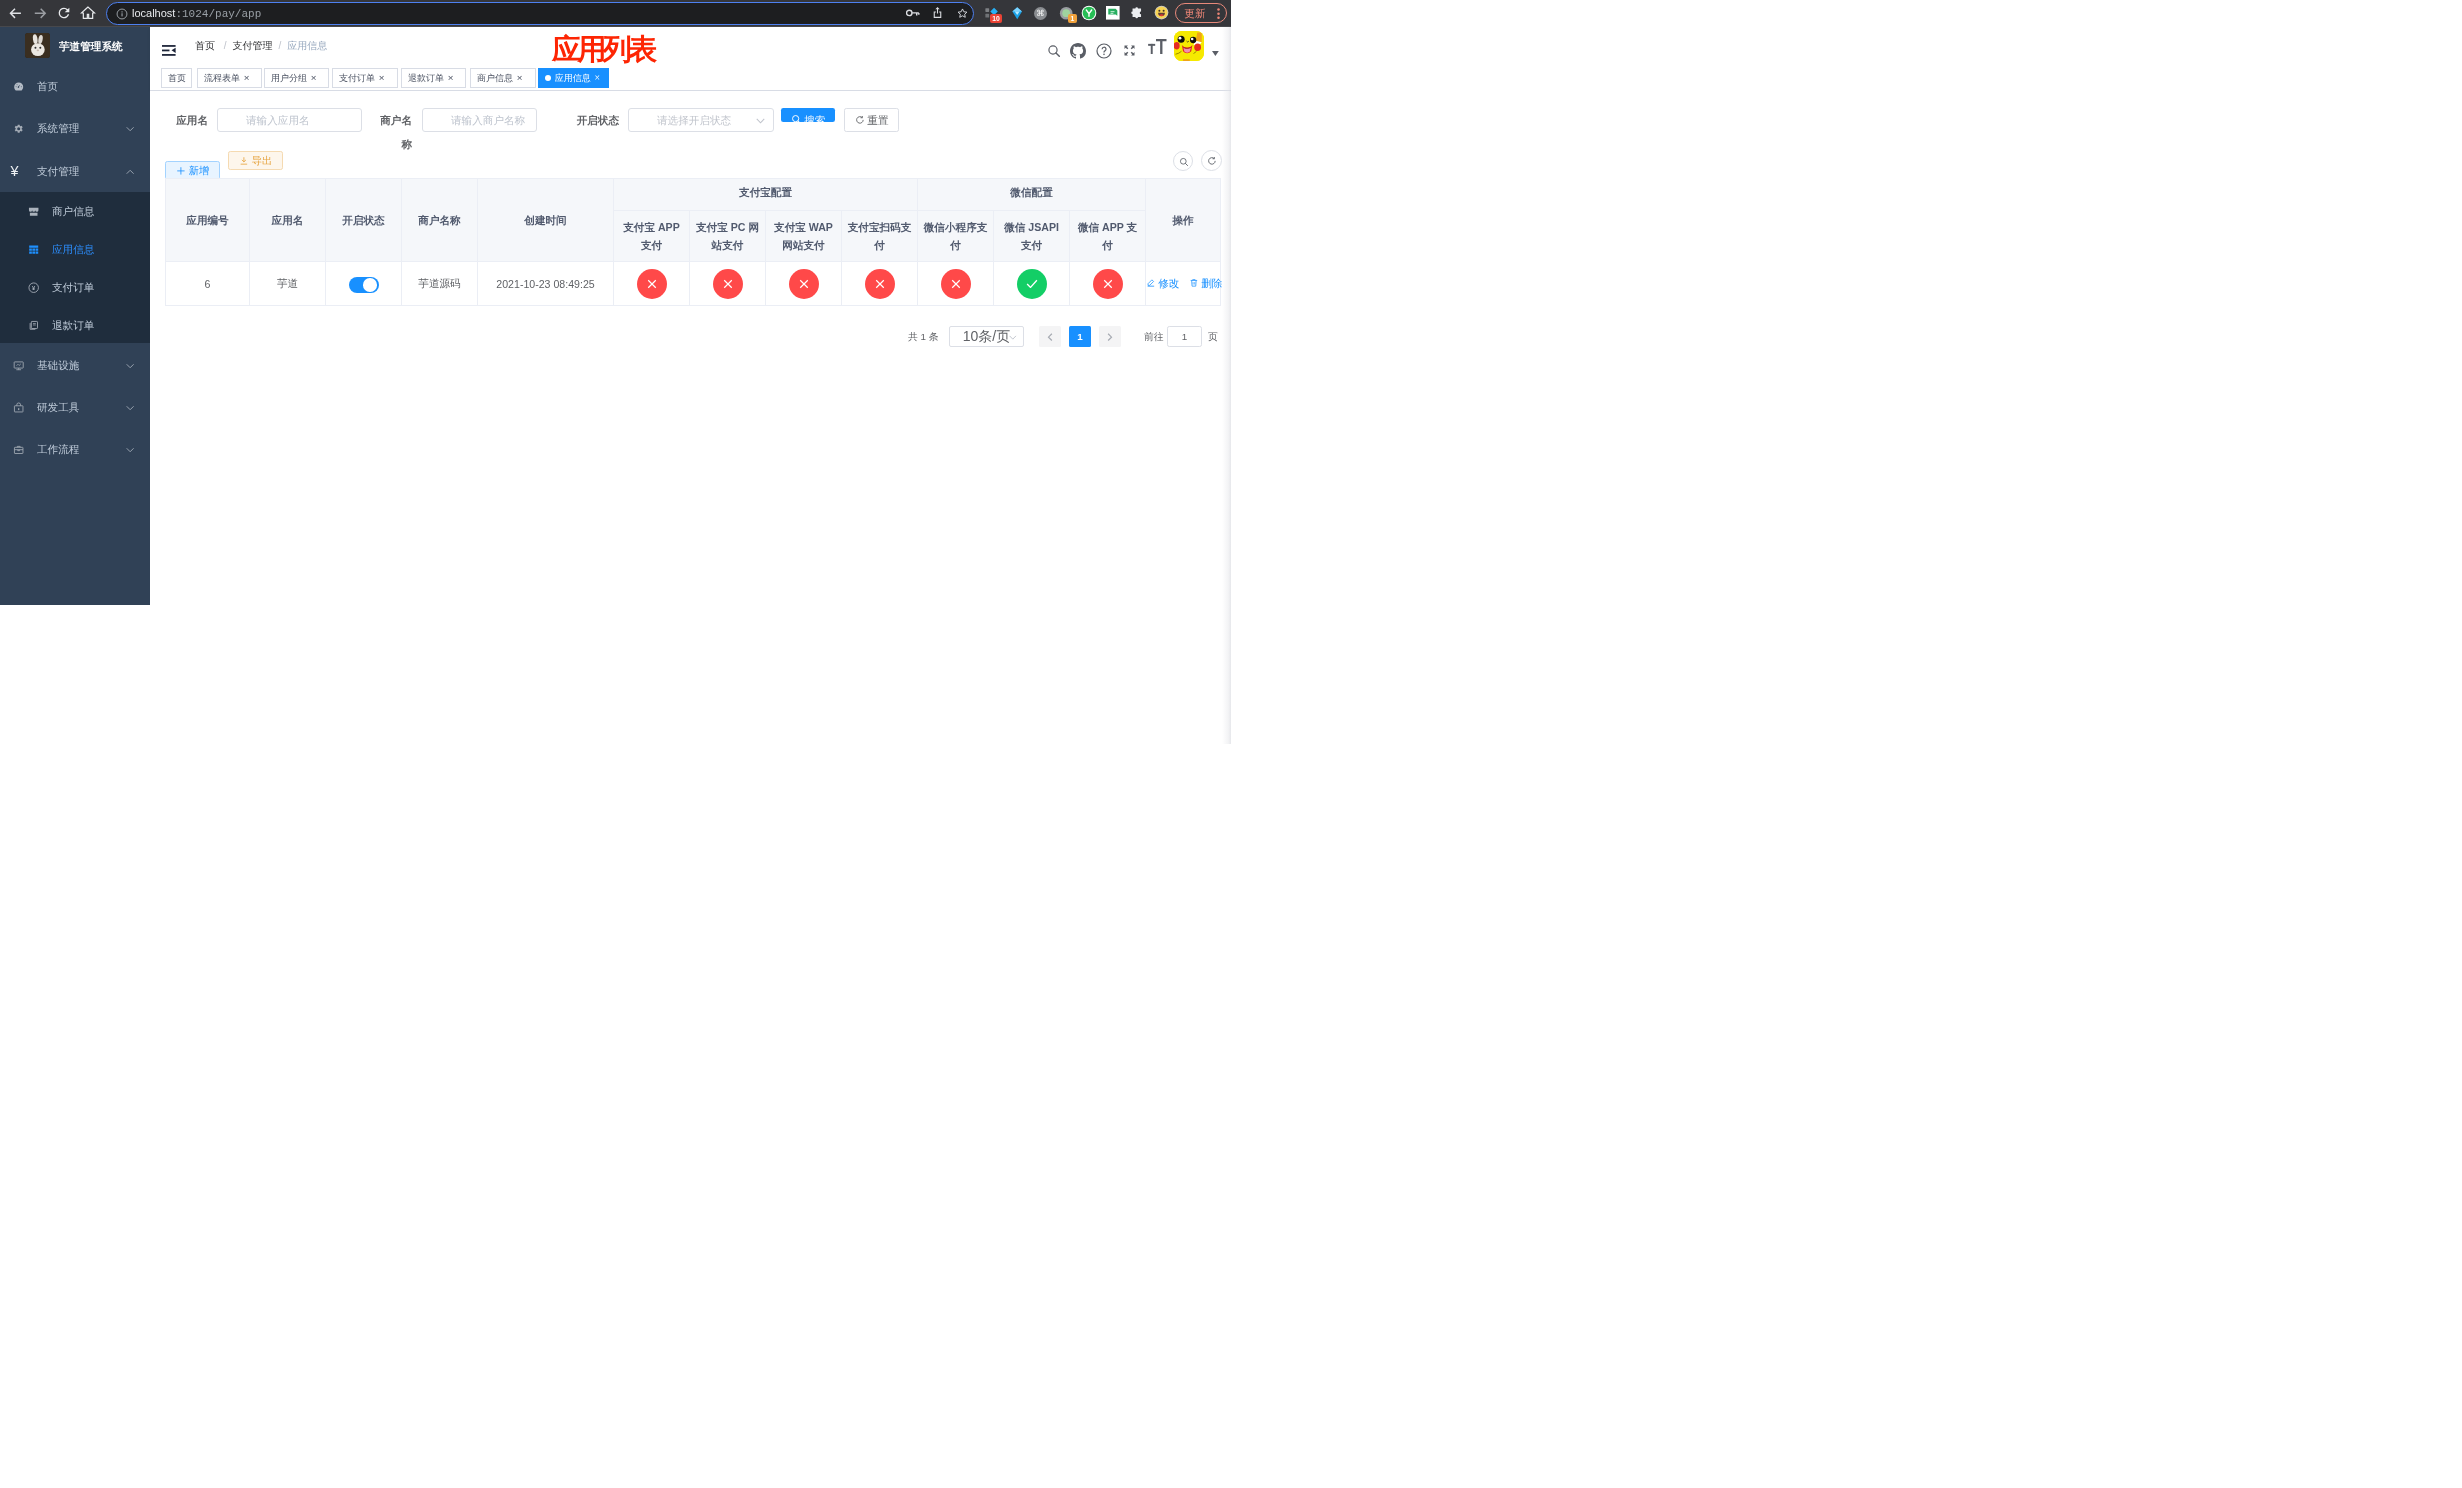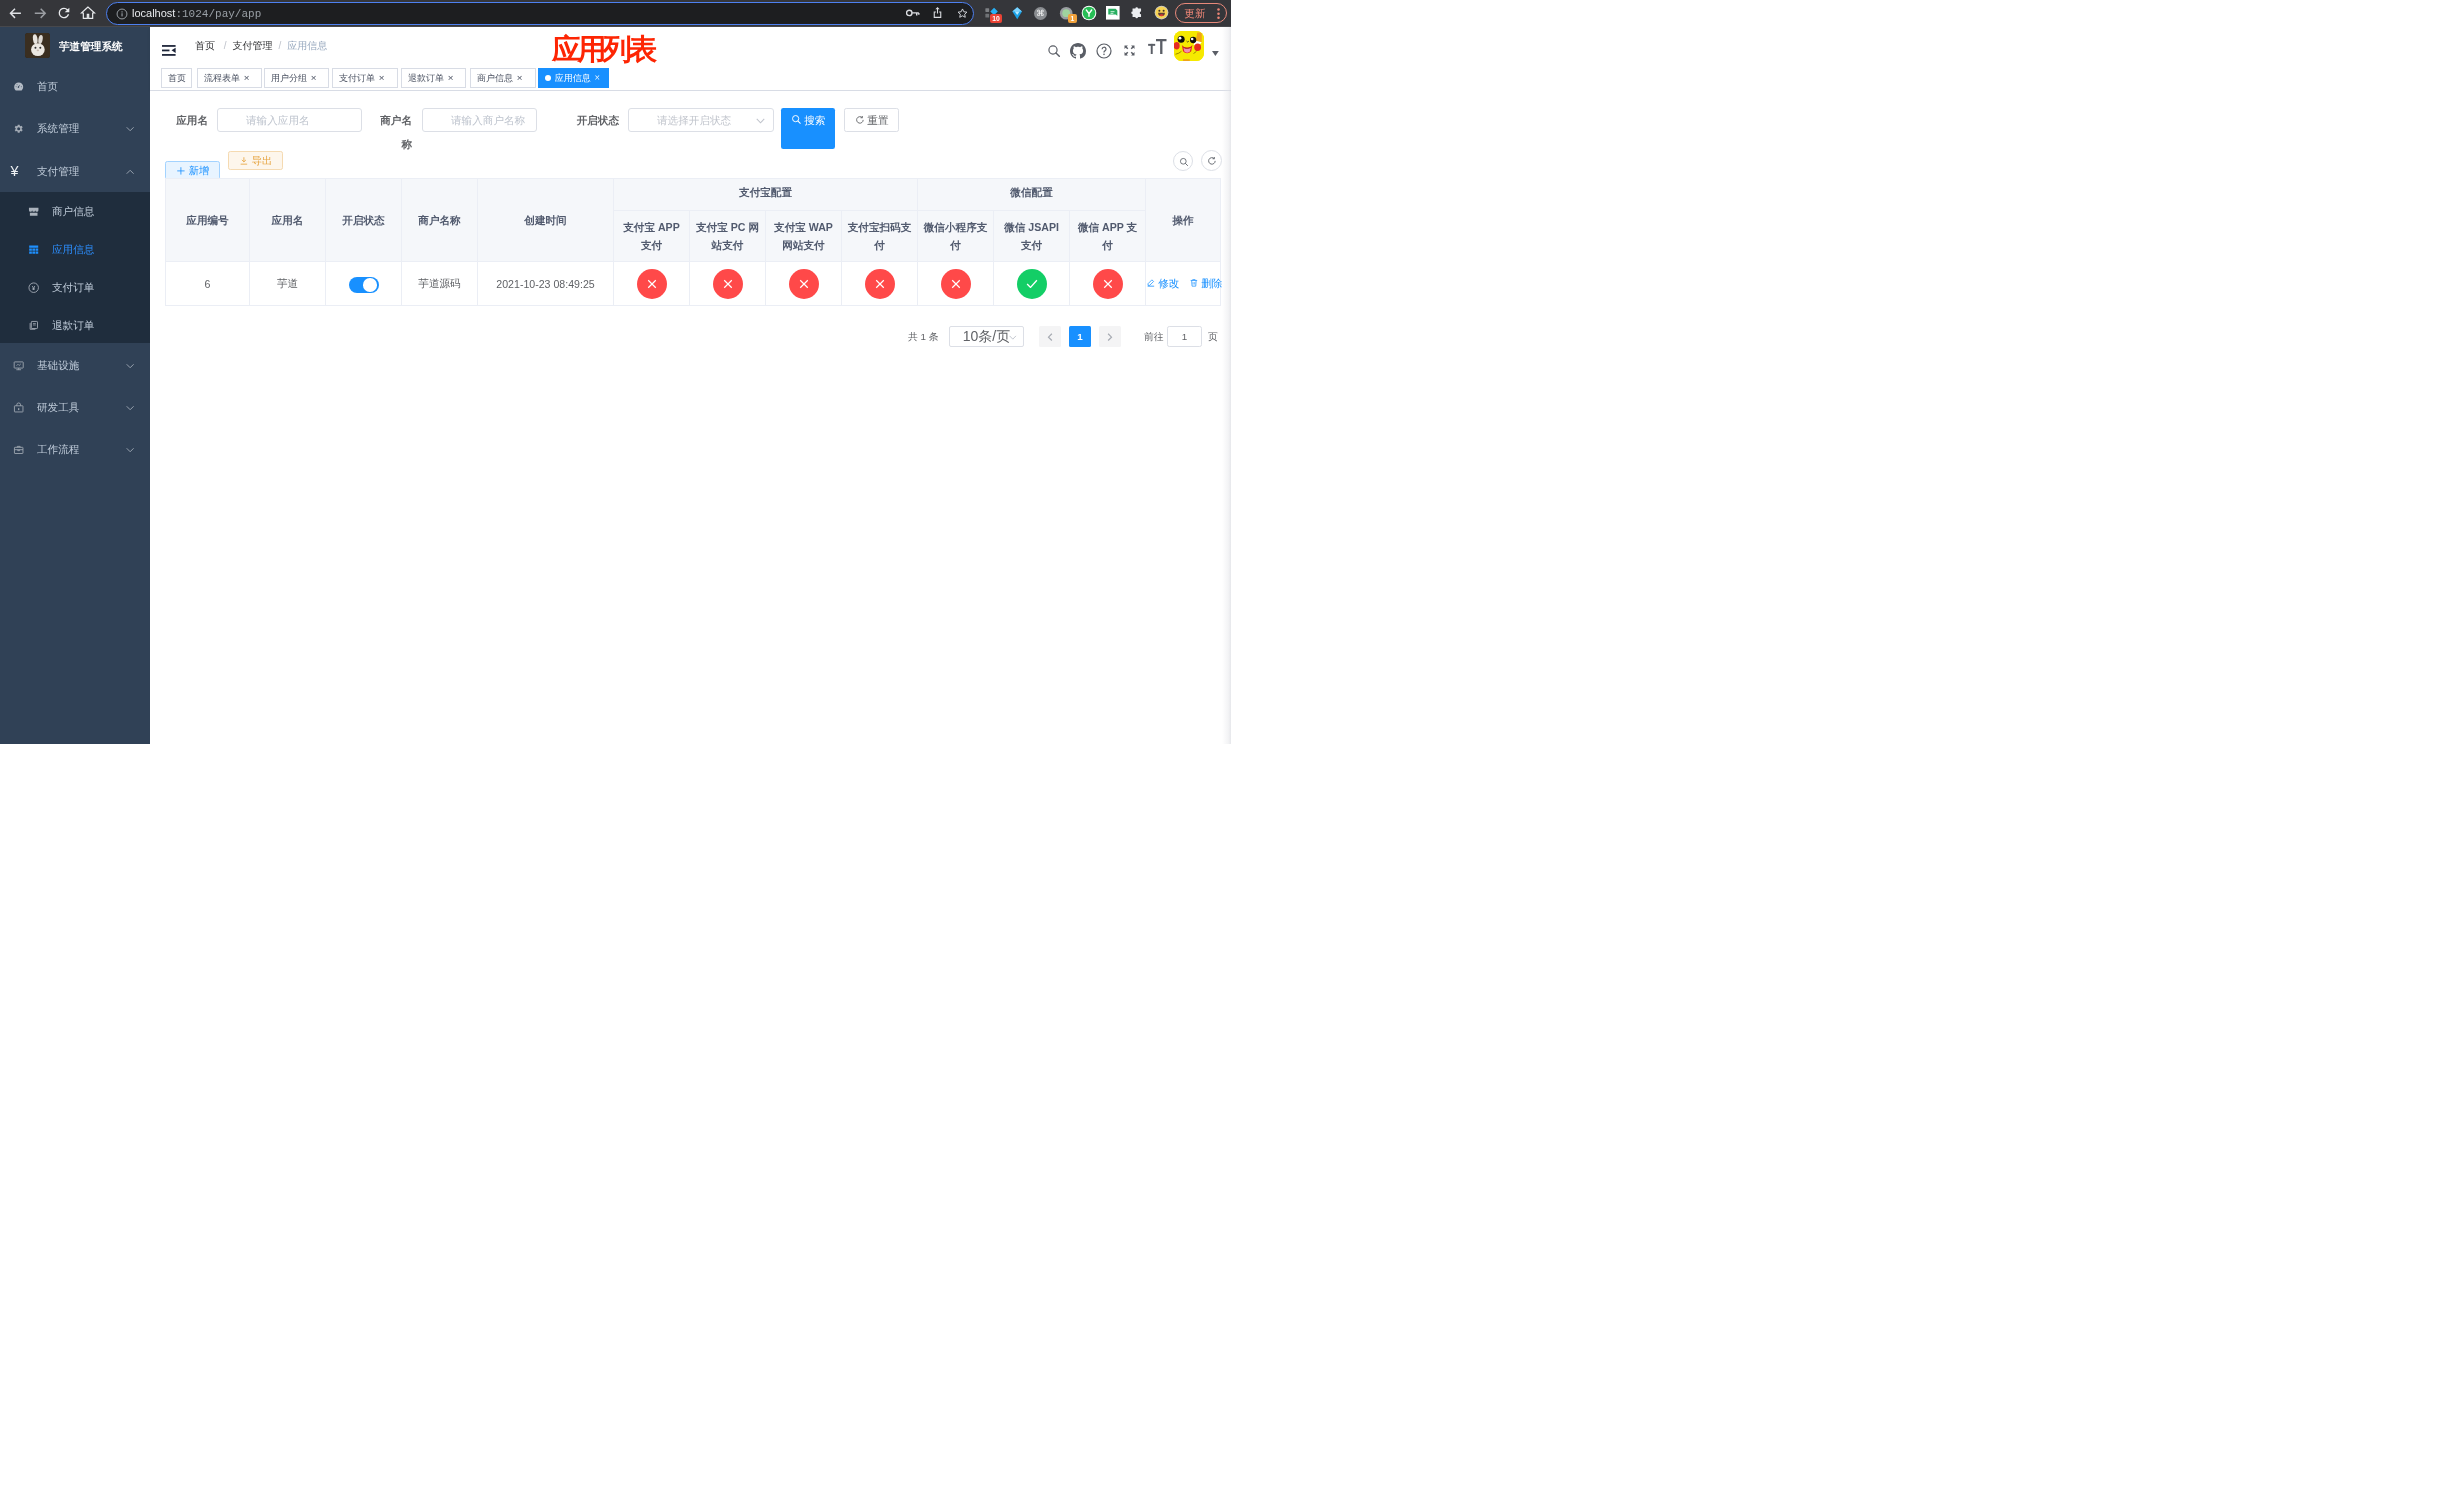--- a/index.html
+++ b/index.html
@@ -9,21 +9,21 @@
 
   
   #chrome { position:absolute; left:0; top:0; width:1231px; height:27px; background:#35363a; border-bottom:0.8px solid #47484c; }
   #chrome svg.nav { position:absolute; top:5.3px; }
   #urlpill { position:absolute; left:106px; top:1.5px; width:868px; height:23.5px; border-radius:12px; background:#1d1e20; border:1.9px solid #4d80f0; }
   #urltext { position:absolute; left:132px; top:0; height:26.5px; line-height:26.5px; font-size:11px; color:#e8eaed; }
   #urltext span { color:#9aa0a6;font-family:Liberation Mono, monospace; }
   .updpill { position:absolute; left:1175px; top:3px; width:52px; height:20.4px; border:1.1px solid #e8897a; border-radius:10.6px; color:#ec8576; font-size:10.6px; }
 
   
-  #sidebar { position:absolute; left:0; top:27px; width:150px; height:717px; background:#304156; }
+  #sidebar { position:absolute; left:0; top:27px; width:150px; height:578px; background:#304156; }
   #main { position:absolute; left:150px; top:27px; width:1081px; height:717px; background:#fff; }
   #navbar { position:absolute; left:0; top:0; width:1081px; height:38px; background:#fff; box-shadow:0 0.8px 3px rgba(0,21,41,.08); }
   #tagsbar { position:absolute; left:0; top:38px; width:1081px; height:26px; background:#fff; border-bottom:0.8px solid #d8dce5; box-shadow:0 0.8px 2.3px 0 rgba(0,0,0,.08); }
   #content { position:absolute; left:0; top:64px; width:1081px; height:653px; background:#fff; }
 
   
   .mi { position:absolute; left:0; width:150px; height:42px; color:#bfcbd9; font-size:10.6px; }
   .mi .txt { position:absolute; left:37px; top:0; line-height:42px; }
   .smi { position:absolute; left:0; width:150px; height:38px; color:#bfcbd9; font-size:10.6px; }
   .smi .txt { position:absolute; left:52px; top:0; line-height:38px; }
@@ -325,21 +325,21 @@
     <div class="flabel" style="left:26px;width:32px;text-align:right;">应用名</div>
     <div class="finput" style="left:67px;width:145px;">请输入应用名</div>
     <div class="flabel" style="left:220px;width:42px;text-align:right;">商户名称</div>
     <div class="finput" style="left:272px;width:115px;">请输入商户名称</div>
     <div class="flabel" style="left:426px;width:43px;text-align:right;">开启状态</div>
     <div class="finput" style="left:478px;width:146px;color:#c0c4cc;">请选择开启状态
       <svg class="abs" style="right:7.6px;top:9.8px" width="9" height="6" viewBox="0 0 12 8">
           <path d="M1 1.2 6 6.4 11 1.2" stroke="#c0c4cc" stroke-width="1.4" fill="none"></path>
         </svg>
     </div>
-    <div class="btn" style="left:631px;top:16.7px;width:54px;height:41px;background:#1890ff;color:#fff;line-height:24px;">
+    <div class="btn" style="left:631px;top:16.7px;width:54px;height:14px;background:#1890ff;color:#fff;line-height:24px;">
       <svg style="vertical-align:-1.1px;margin-right:3px" width="10.6" height="10.6" viewBox="0 0 24 24">
           <circle cx="10.5" cy="10.5" r="7" fill="none" stroke="#fff" stroke-width="2.2"></circle>
           <path d="M16 16l5 5" stroke="#fff" stroke-width="2.4" stroke-linecap="round"></path>
         </svg>搜索</div>
     <div class="btn" style="left:694px;top:16.7px;width:55px;height:24px;background:#fff;border:0.8px solid #dcdfe6;color:#606266;line-height:23px;">
       <svg style="vertical-align:-1.1px;margin-right:3px" width="9.8" height="9.8" viewBox="0 0 24 24">
           <path d="M20 12a8 8 0 1 1-2.3-5.6M18 2.5v4.3h-4.3" fill="none" stroke="#606266" stroke-width="2.2"></path>
         </svg>重置</div>
 
     <div class="btn" style="left:15px;top:70px;width:55px;height:19px;background:#e8f4ff;border:0.8px solid #a3d3ff;color:#1890ff;line-height:17.4px;font-size:10.2px;">

